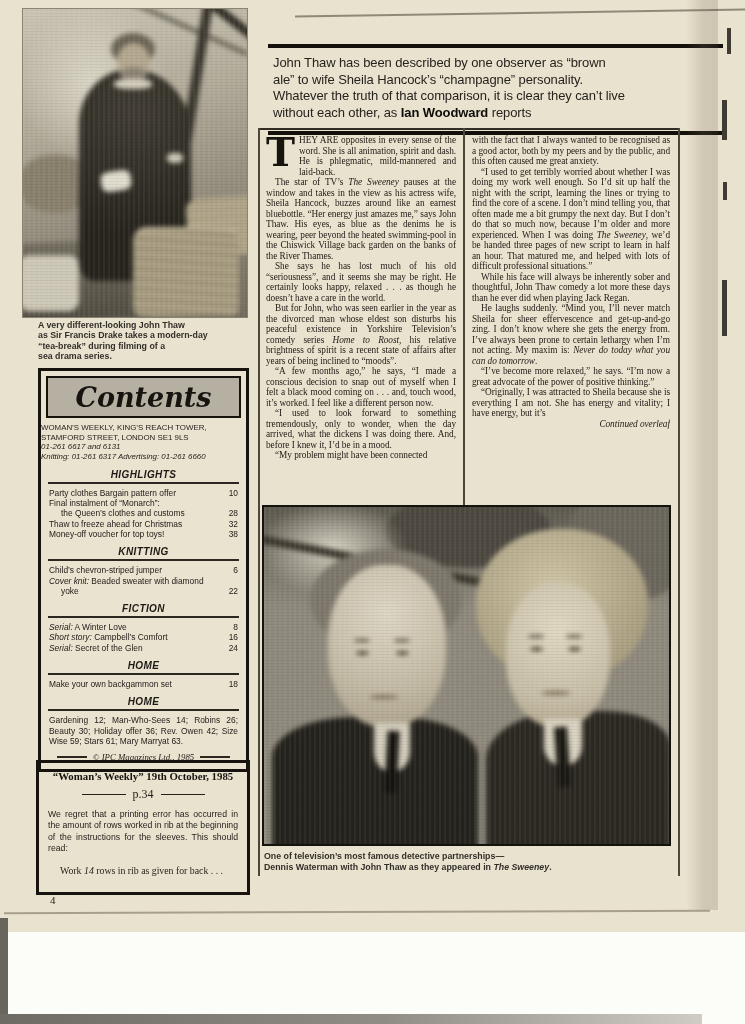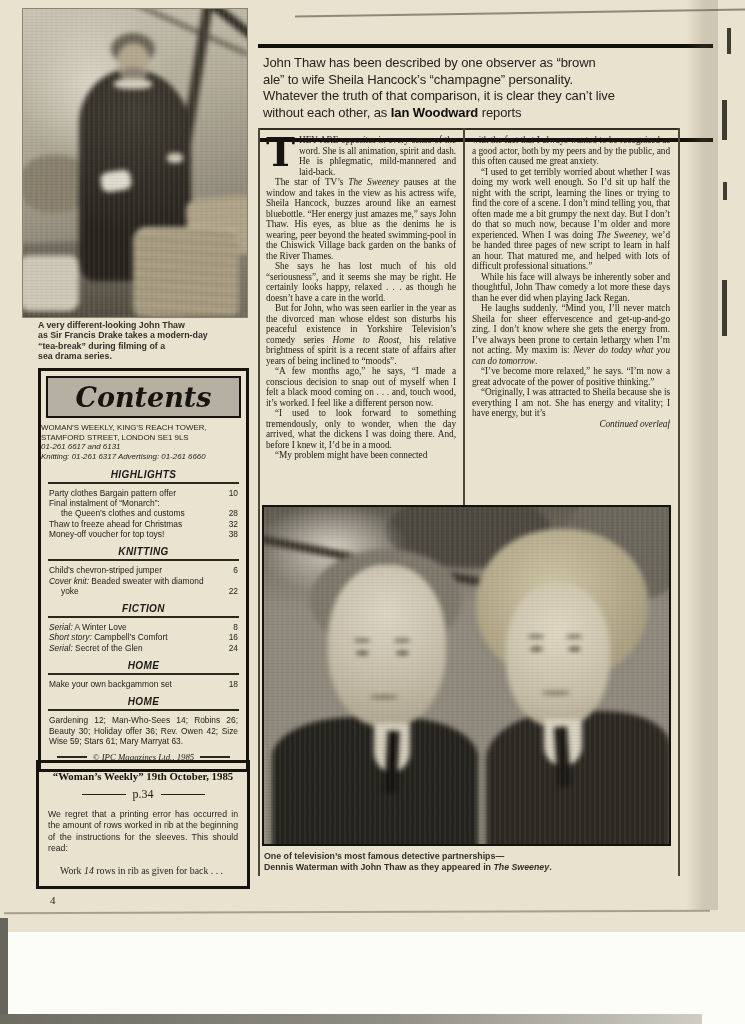--- a/index.html
+++ b/index.html
@@ -69,33 +69,33 @@
   .c-row{display:flex;justify-content:space-between;padding:0 8px;
      font-family:"Liberation Sans",sans-serif;font-size:8.4px;line-height:10.3px;color:#24211c;}
   .c-row .pg{margin-left:6px;}
   .c-row.ind > span:first-child{padding-left:12px;}
   .c-also{padding:0 8px;font-family:"Liberation Sans",sans-serif;font-size:8.4px;line-height:10.3px;text-align:justify;color:#24211c;}
   .c-copy{display:flex;align-items:center;justify-content:center;gap:6px;margin-top:6px;
      font-family:"Liberation Serif",serif;font-style:italic;font-size:8.8px;color:#201d18;}
   .c-dash{width:30px;height:2px;background:#2b2820;}
 
   
-  .corr-box{position:absolute;left:36px;top:760px;width:214px;border:3px solid #17140f;box-sizing:border-box;padding:7px 9px 10px;}
+  .corr-box{position:absolute;left:36px;top:760px;width:214px;border:3px solid #17140f;box-sizing:border-box;padding:7px 9px 16px;}
   .corr-hdr{font-weight:bold;font-size:10.8px;text-align:center;color:#17140f;}
   .corr-title{font-weight:bold;font-size:15.5px;text-align:center;margin-top:3px;letter-spacing:.3px;color:#17140f;}
   .corr-pref{display:flex;align-items:center;justify-content:center;gap:7px;margin:5px 0 7px;font-size:12px;}
   .pline{width:44px;height:1.6px;background:#23201a;}
   .corr-body{font-size:8.7px;line-height:11.4px;text-align:justify;color:#26231e;}
   .corr-work{font-size:9.8px;margin-top:10px;text-indent:12px;color:#201d18;}
 
   .pageno{position:absolute;left:50px;top:894px;font-size:11px;color:#26231e;}
 
   
-  .standfirst-box{position:absolute;left:258px;top:44px;width:455px;box-sizing:border-box;
-     border-top:4px solid #14110c;border-bottom:4px solid #14110c;padding:7px 2px 17px 5px;}
+  .standfirst-box{position:absolute;left:268px;top:44px;width:455px;box-sizing:border-box;
+     border-top:4px solid #14110c;border-bottom:4px solid #14110c;padding:7px 2px 10px 5px;}
   .sf-line{font-family:"Liberation Sans",sans-serif;font-size:13px;line-height:16.6px;color:#26231e;letter-spacing:-.1px;}
   .sf-line b{color:#0e0c09;}
 
   
   .art-rule-top{position:absolute;left:258px;top:128px;width:422px;height:2px;background:#322e25;}
   .art-vrule{position:absolute;top:128px;width:1.6px;background:#4c4739;}
   .art-rule-left{left:258px;height:748px;}
   .art-rule-right{left:678px;height:748px;}
   .art-rule-mid{left:463px;height:377px;}
 

